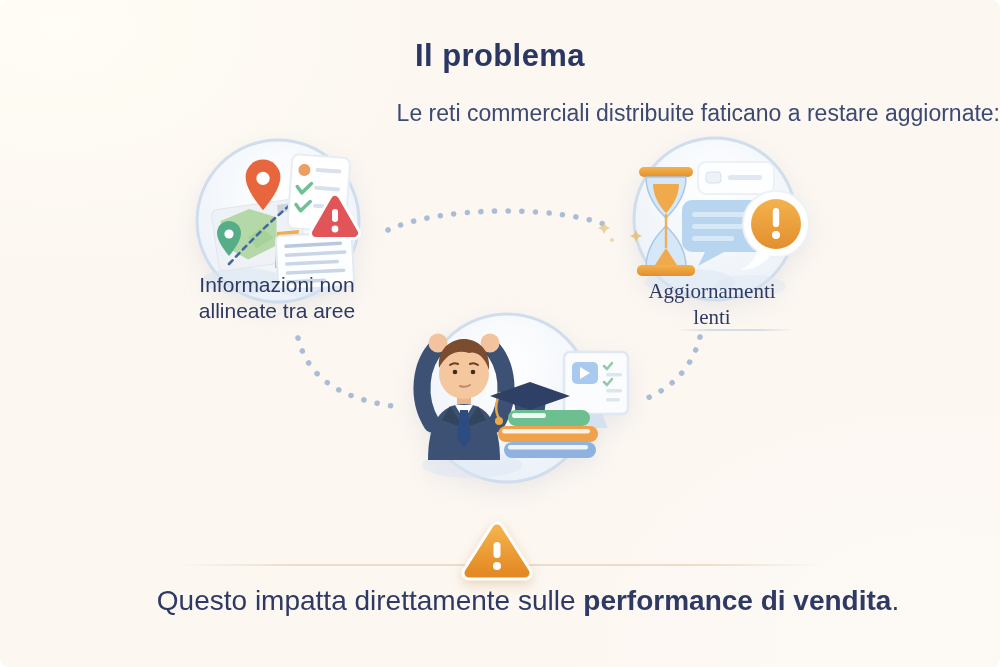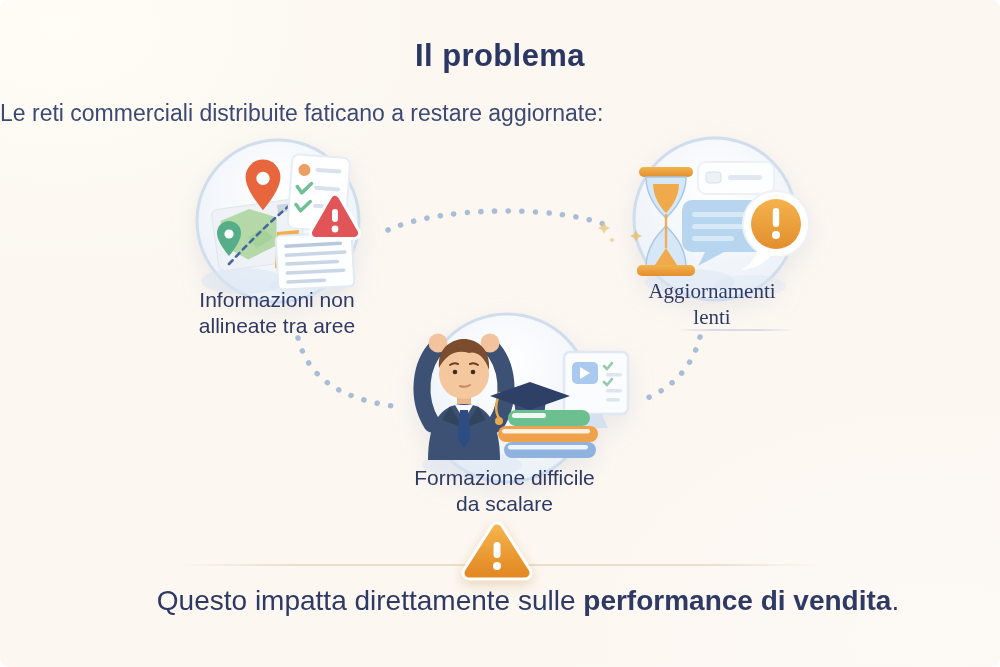--- a/index.html
+++ b/index.html
@@ -10,30 +10,30 @@
                      radial-gradient(ellipse at 94% 96%, #fdf9f5 0%, rgba(253,249,245,0) 30%);
     font-family:"Liberation Sans", sans-serif;
     color:#2e3a63;
     border-radius:9px;
   }
   .title{
     position:absolute;top:38px;left:0;width:100%;text-align:center;
     font-size:31px;font-weight:700;letter-spacing:.4px;color:#2b3763;
   }
   .subtitle{
-    position:absolute;top:100px;left:0;width:100%;text-align:left;
+    position:absolute;top:100px;left:0;width:100%;text-align:right;
     font-size:23px;font-weight:400;color:#3c4a73;
   }
   .connectors{position:absolute;left:0;top:0;pointer-events:none;}
   .node-svg{position:absolute;filter:drop-shadow(0 8px 12px rgba(140,155,185,.16));overflow:visible;}
   .node-label{
     position:absolute;text-align:center;font-size:21px;line-height:1.22;
     color:#2e3a63;font-weight:400;
   }
-  .label1{left:177px;top:287px;width:200px;}
+  .label1{left:177px;top:272px;width:200px;}
   .label2{left:632px;top:279px;width:160px;font-family:Liberation Serif, serif;}
   .label3{left:402px;top:465px;width:205px;}
   .label-underline{
     position:absolute;left:676px;top:329px;width:118px;height:2px;opacity:.65;border-radius:1px;
     background:linear-gradient(90deg, rgba(195,206,221,0), #c3cedd 30%, #c3cedd 70%, rgba(195,206,221,0));
   }
   .bottom-divider{
     position:absolute;left:180px;top:564px;width:640px;height:2px;border-radius:1px;
     background:linear-gradient(90deg, rgba(236,220,203,0), #ecdccb 18%, #ecdccb 82%, rgba(236,220,203,0));
   }
@@ -213,21 +213,20 @@
       <rect x="10" y="35" width="80" height="4.5" rx="2.25" fill="#ffffff" opacity=".85"></rect>
       <rect x="0" y="16" width="100" height="16" rx="8" fill="#f0a14c"></rect>
       <rect x="4" y="19" width="88" height="4.5" rx="2.25" fill="#ffffff" opacity=".85"></rect>
       <rect x="10" y="0" width="82" height="16" rx="8" fill="#6cbf8e"></rect>
       <rect x="14" y="3" width="34" height="5" rx="2.5" fill="#ffffff" opacity=".9"></rect>
     </g>
   </svg>
 
   <div class="node-label label1">Informazioni non allineate tra aree</div>
   <div class="node-label label2">Aggiornamenti lenti</div>
-  <div class="node-label label3">Formazione difficile da scalare</div>
   <div class="label-underline"></div>
 
   <div class="bottom-divider"></div>
   <svg class="footer-warning" width="76" height="64" viewBox="0 0 76 64">
     <defs>
       <linearGradient id="gOr3" x1="0" y1="0" x2="0" y2="1">
         <stop offset="0" stop-color="#f5b14a"></stop>
           <stop offset="1" stop-color="#e38a25"></stop>
       </linearGradient>
     </defs>

